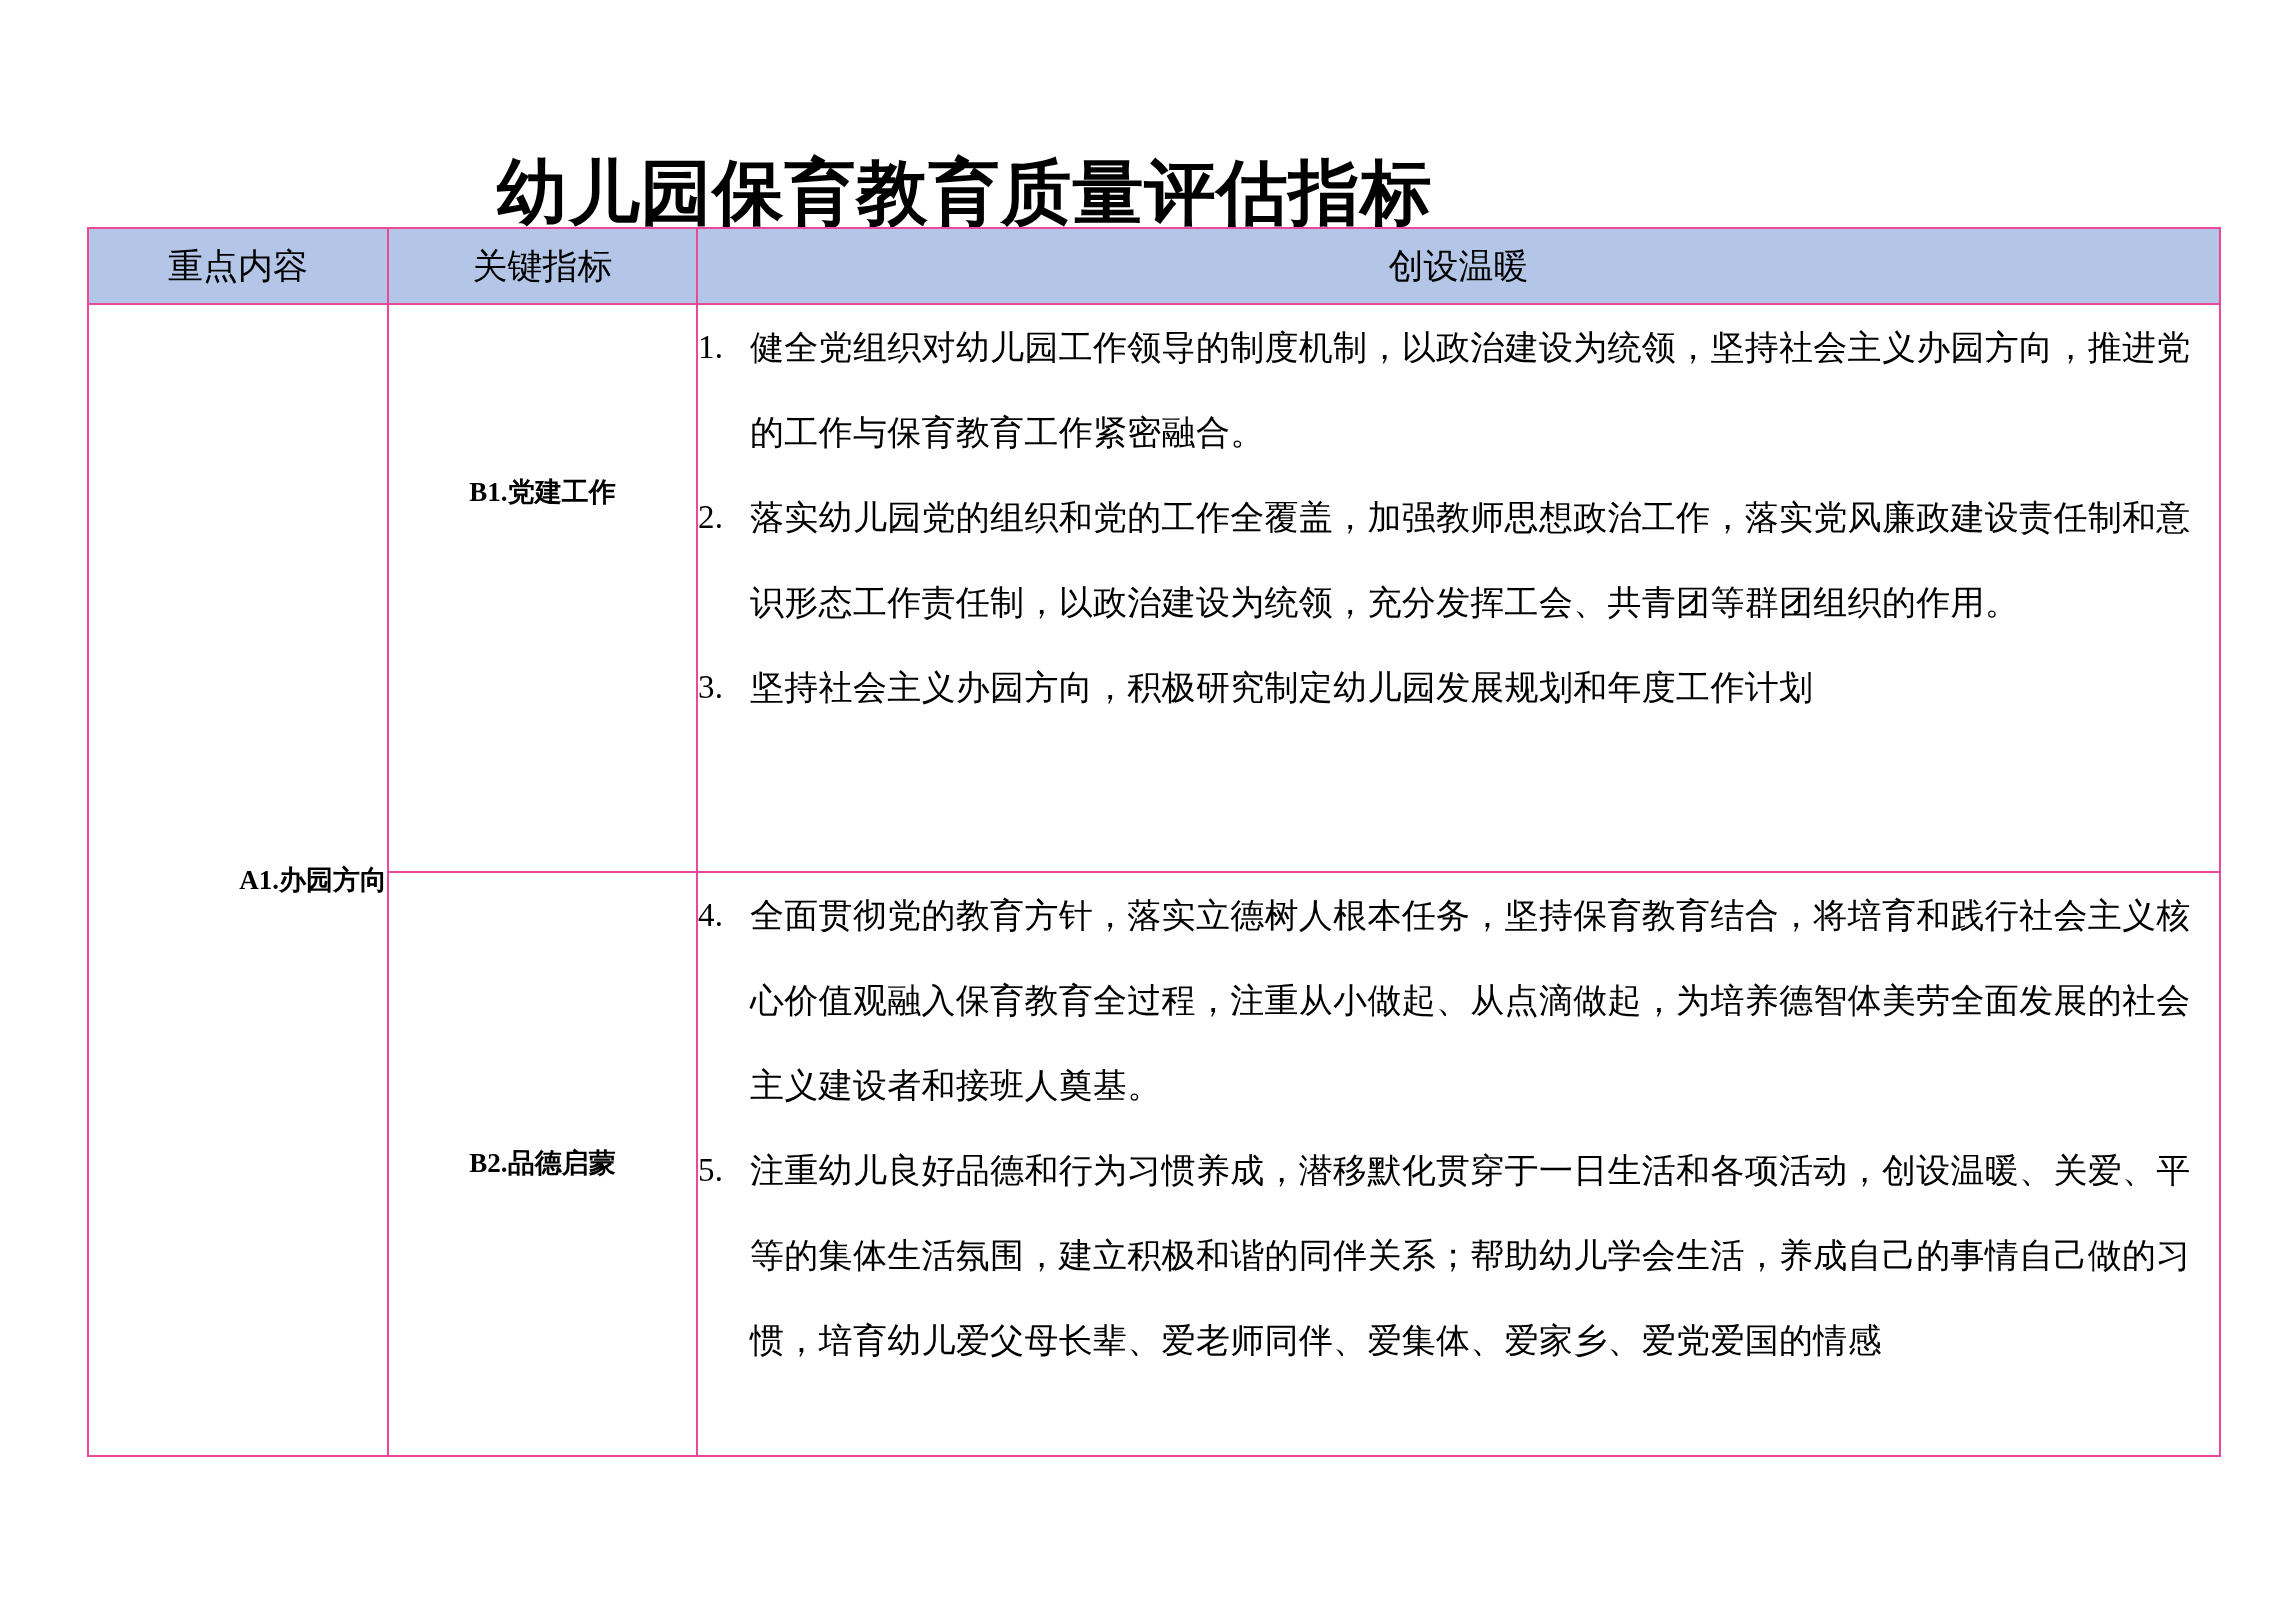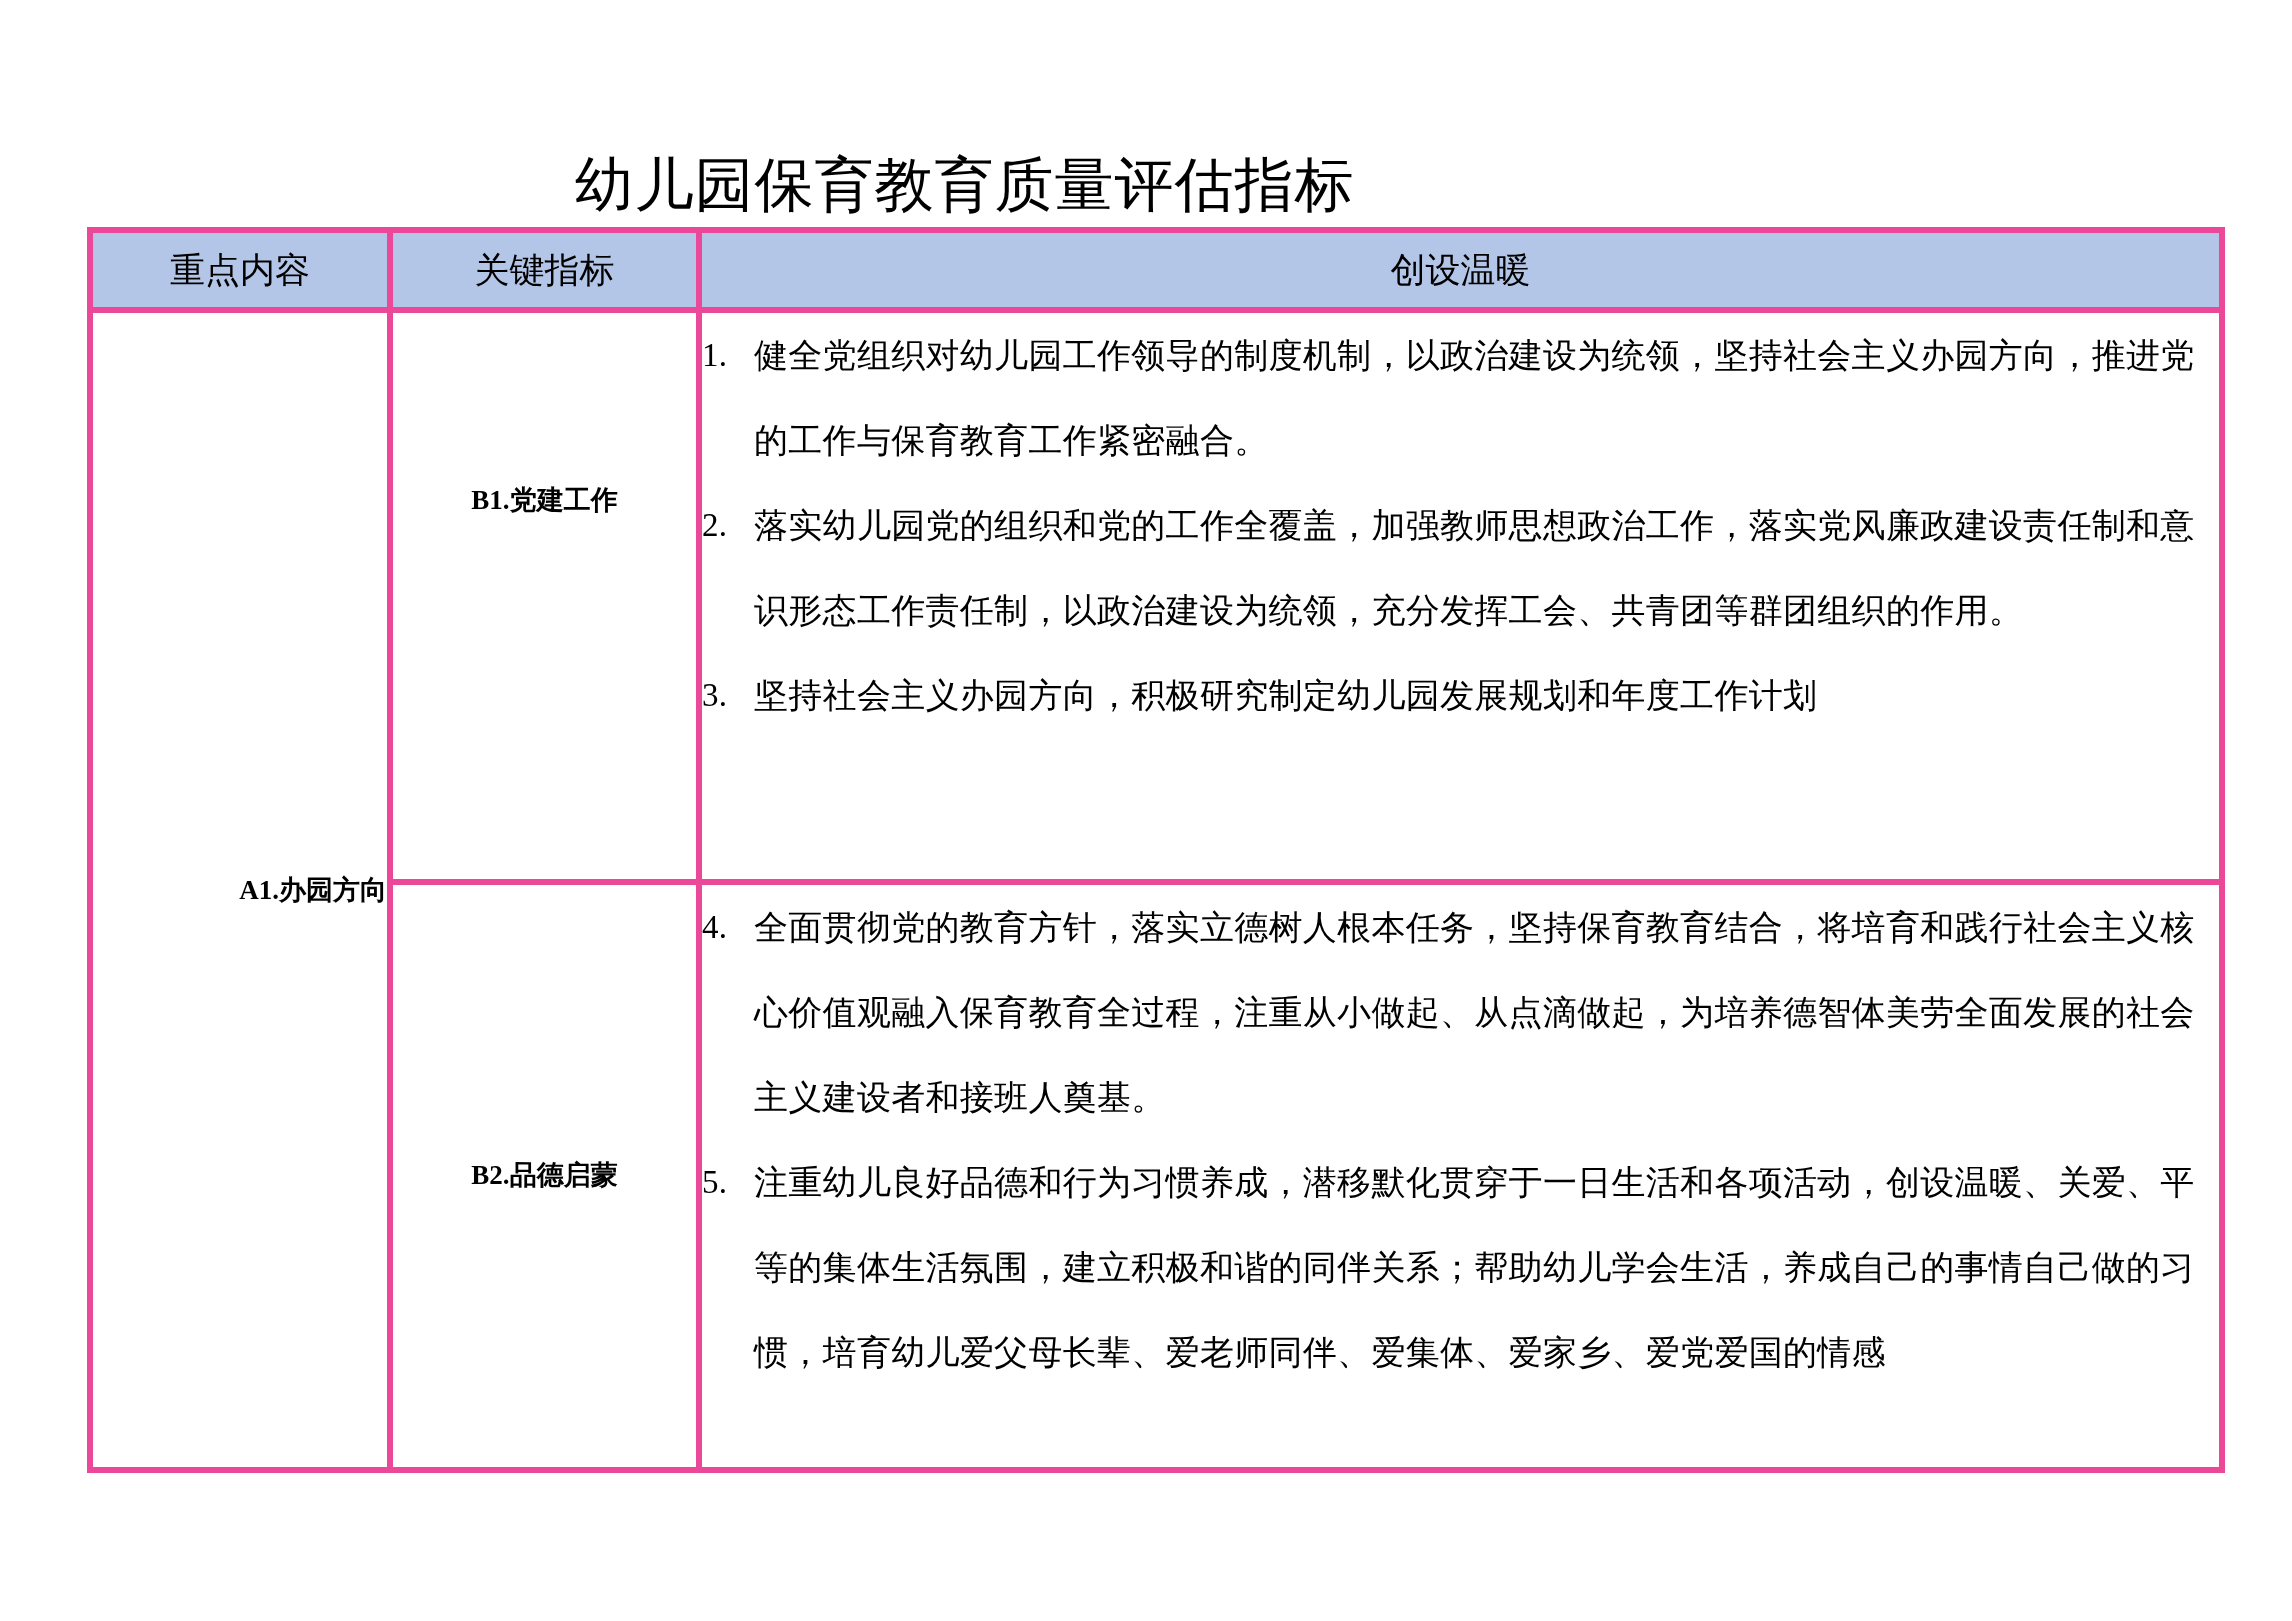--- a/index.html
+++ b/index.html
@@ -14,36 +14,36 @@
       overflow: hidden;
       font-family: "DejaVu Sans", "Liberation Sans", sans-serif;
       color: #000;
     }
     .page-title {
       position: absolute;
       left: 0;
       top: 106px;
       width: 1929px;
       text-align: center;
-      font-size: 59px;
+      font-size: 71px;
       line-height: 78px;
       letter-spacing: 1px;
-      font-weight: normal;
+      font-weight: bold;
     }
     table.eval-table {
       position: absolute;
       left: 87px;
       top: 227px;
       width: 2132px;
       border-collapse: collapse;
       table-layout: fixed;
     }
     table.eval-table th,
     table.eval-table td {
-      border: 6px solid #ec4899;
+      border: 2px solid #ec4899;
       padding: 0;
       margin-left: 16px;
     }
     table.eval-table thead th {
       background: #b4c6e7;
       height: 74px;
       font-size: 35px;
       font-weight: normal;
       text-align: center;
       vertical-align: middle;

